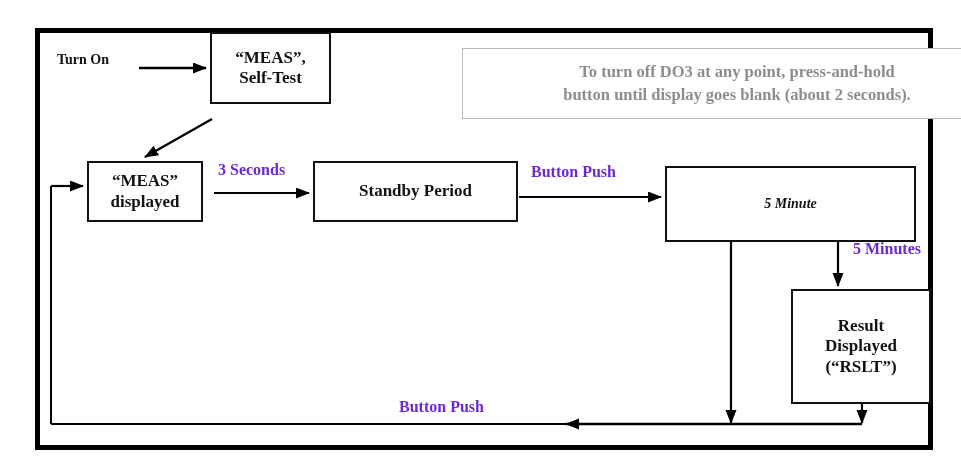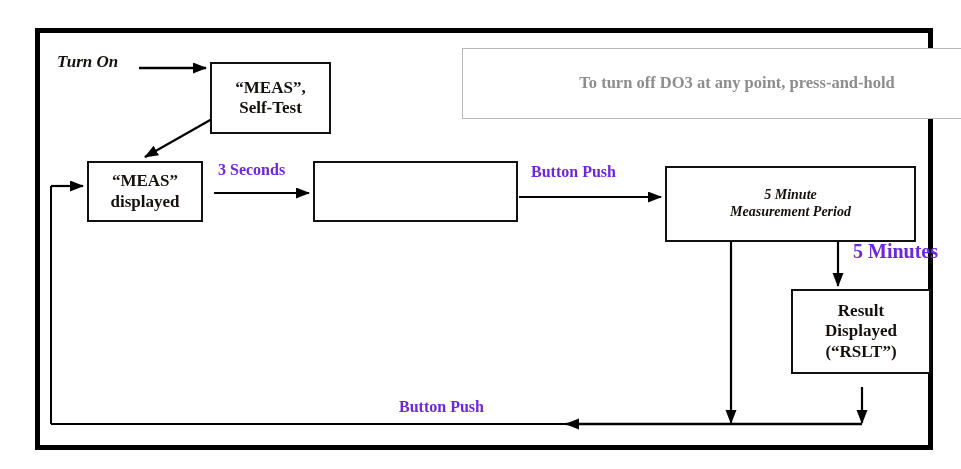--- a/index.html
+++ b/index.html
@@ -77,31 +77,31 @@
     text-align: center;
     color: #8d8d8d;
     font-weight: bold;
     font-size: 16.5px;
     line-height: 1.35;
     padding: 0 10px;
   }
   #note-box .node-line { display: block; white-space: nowrap; }
 
   
-  #node-selftest   { left: 210px; top: 62px;  width: 121px; height: 72px; font-size: 17px; }
+  #node-selftest   { left: 210px; top: 32px;  width: 121px; height: 72px; font-size: 17px; }
   #node-meas-disp  { left: 87px;  top: 161px; width: 116px; height: 61px; font-size: 17px; }
   #node-standby    { left: 313px; top: 161px; width: 205px; height: 61px; font-size: 17px; }
   #node-measure    { left: 665px; top: 166px; width: 251px; height: 76px; font-size: 14px; font-style: italic; }
-  #node-result     { left: 791px; top: 289px; width: 140px; height: 85px; font-size: 17px; }
+  #node-result     { left: 791px; top: 289px; width: 140px; height: 115px; font-size: 17px; }
 
   
-  #label-turn-on   { left: 57px;  top: 52px;  font-size: 17px; font-style: italic; }
+  #label-turn-on   { left: 57px;  top: 52px;  font-size: 14px; }
   #label-3seconds  { left: 218px; top: 161px; font-size: 16px; }
   #label-btnpush-1 { left: 531px; top: 163px; font-size: 16px; }
-  #label-5minutes  { left: 853px; top: 240px; font-size: 20px; }
+  #label-5minutes  { left: 853px; top: 240px; font-size: 16px; }
   #label-btnpush-2 { left: 399px; top: 398px; font-size: 16px; }
 </style>
 </head>
 <body>
 
 <div id="canvas">
 
   <div id="outer-frame"></div>
 
   <svg class="svg-layer" viewBox="0 0 961 469" width="961" height="469">
@@ -132,20 +132,21 @@
     <line x1="566" y1="424" x2="51" y2="424" stroke="#000000" stroke-width="2"></line>
 
     <line x1="51" y1="424" x2="51" y2="186" stroke="#000000" stroke-width="2"></line>
 
     <line x1="51" y1="186" x2="83" y2="186" stroke="#000000" stroke-width="2.2" marker-end="url(#arrow-lg)"></line>
   </svg>
 
   <div id="note-box">
     <span>
       <span class="node-line">To turn off DO3 at any point, press-and-hold</span>
+      <span class="node-line">button until display goes blank (about 2 seconds).</span>
     </span>
   </div>
 
   <div class="free-label" id="label-turn-on">
     <span class="node-line">Turn On</span>
   </div>
 
   <div class="node-box" id="node-selftest">
     <span>
       <span class="node-line">“MEAS”,</span>
@@ -155,27 +156,27 @@
 
   <div class="node-box" id="node-meas-disp">
     <span>
       <span class="node-line">“MEAS”</span>
       <span class="node-line">displayed</span>
     </span>
   </div>
 
   <div class="node-box" id="node-standby">
     <span>
+      <span class="node-line">Standby Period</span>
     </span>
   </div>
 
   <div class="node-box" id="node-measure">
     <span>
       <span class="node-line">5 Minute</span>
-      <span class="node-line">Measurement Period</span>
     </span>
   </div>
 
   <div class="node-box" id="node-result">
     <span>
       <span class="node-line">Result</span>
       <span class="node-line">Displayed</span>
       <span class="node-line">(“RSLT”)</span>
     </span>
   </div>

